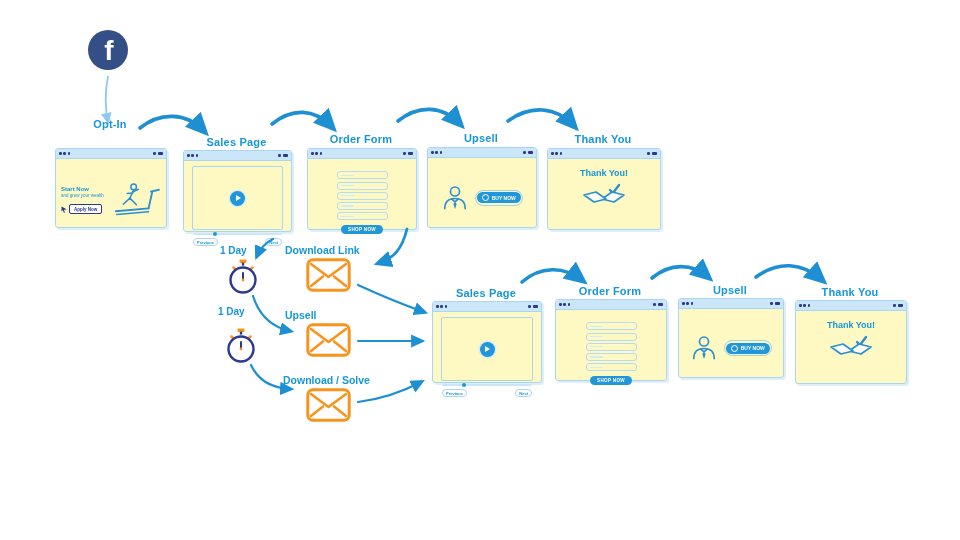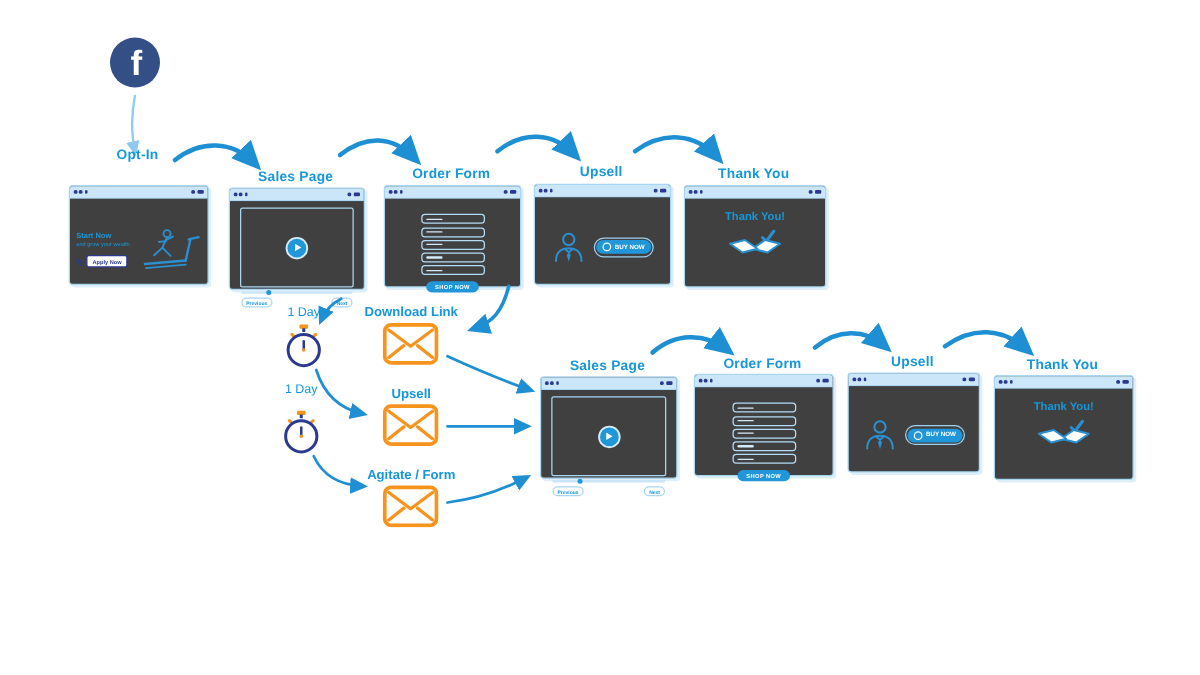--- a/index.html
+++ b/index.html
@@ -2,29 +2,29 @@
 <html><head>
 <meta charset="utf-8">
 <style>
   html,body{margin:0;padding:0;background:#fff}
   body{font-family:"Liberation Sans",sans-serif}
   #canvas{position:relative;width:960px;height:540px;background:#fff;overflow:hidden}
 
   .arrows{position:absolute;left:0;top:0;z-index:3;pointer-events:none}
 
   .stage-label{position:absolute;z-index:4;color:#1797d8;font-weight:700;font-size:11px;text-align:center;letter-spacing:.2px}
-  .email-label{position:absolute;z-index:4;color:#1797d8;font-weight:700;font-size:10.5px;text-align:center}
-  .delay-label{position:absolute;z-index:4;color:#1797d8;font-weight:400;font-size:10px;text-align:center}
+  .email-label{position:absolute;z-index:4;color:#1797d8;font-weight:700;font-size:10.5px;}
+  .delay-label{position:absolute;z-index:4;color:#1797d8;font-weight:700;font-size:10px;text-align:left}
 
   .fb{position:absolute;z-index:2;left:88px;top:30px;width:40px;height:40px;border-radius:50%;
       background:#344e86;color:#fff;display:flex;align-items:center;justify-content:center;
       font-size:28px;font-weight:700}
   .fb span{transform:translate(1px,1px)}
 
-  .win{position:absolute;z-index:2;background:#404040;border:1.2px solid #a9d6f2;border-radius:3px;
+  .win{position:absolute;z-index:2;background:#fef9c3;border:1.2px solid #a9d6f2;border-radius:3px;
        box-shadow:2px 2px 0 rgba(190,223,245,.5)}
   .tb{height:9px;background:#cbe6f8;border-bottom:1px solid #a9d6f2;display:flex;align-items:center;
       padding:0 3px;border-radius:2px 2px 0 0}
   .tb .d{width:2.6px;height:2.6px;border-radius:50%;background:#2b3990;margin-right:1.8px}
   .tb .sp{flex:1}
   .tb .r-dot{width:2.6px;height:2.6px;border-radius:50%;background:#2b3990;margin-right:2.5px}
   .tb .r-rect{width:5px;height:3.6px;border-radius:1px;background:#2b3990}
   .content{position:relative;height:calc(100% - 10px)}
 
   
@@ -270,21 +270,21 @@
     <circle cx="18" cy="21" r="1.4" fill="#f7941e"></circle>
   </svg>
 
   <div class="email-label" style="left:285px;top:309px;width:88px">Upsell</div>
   <svg class="node" style="left:306px;top:323px" width="45" height="34" viewBox="0 0 45 34" stroke="#f7941e" fill="none" stroke-linecap="round" stroke-linejoin="round">
     <rect x="1.8" y="1.8" width="41.4" height="30.4" rx="5" stroke-width="3" fill="#fff"></rect>
     <path d="M5,6 L22.5,19 L40,6" stroke-width="2.6"></path>
     <path d="M5,28 L17,18.5 M40,28 L28,18.5" stroke-width="2.6"></path>
   </svg>
 
-  <div class="email-label" style="left:283px;top:374px;width:92px">Agitate / Form</div>
+  <div class="email-label" style="left:283px;top:374px;width:92px">Download / Solve</div>
   <svg class="node" style="left:306px;top:388px" width="45" height="34" viewBox="0 0 45 34" stroke="#f7941e" fill="none" stroke-linecap="round" stroke-linejoin="round">
     <rect x="1.8" y="1.8" width="41.4" height="30.4" rx="5" stroke-width="3" fill="#fff"></rect>
     <path d="M5,6 L22.5,19 L40,6" stroke-width="2.6"></path>
     <path d="M5,28 L17,18.5 M40,28 L28,18.5" stroke-width="2.6"></path>
   </svg>
 
   <div class="stage-label" style="left:432px;top:287px;width:108px">Sales Page</div>
   <div class="stage-label" style="left:555px;top:285px;width:110px">Order Form</div>
   <div class="stage-label" style="left:678px;top:284px;width:104px">Upsell</div>
   <div class="stage-label" style="left:795px;top:286px;width:110px">Thank You</div>

